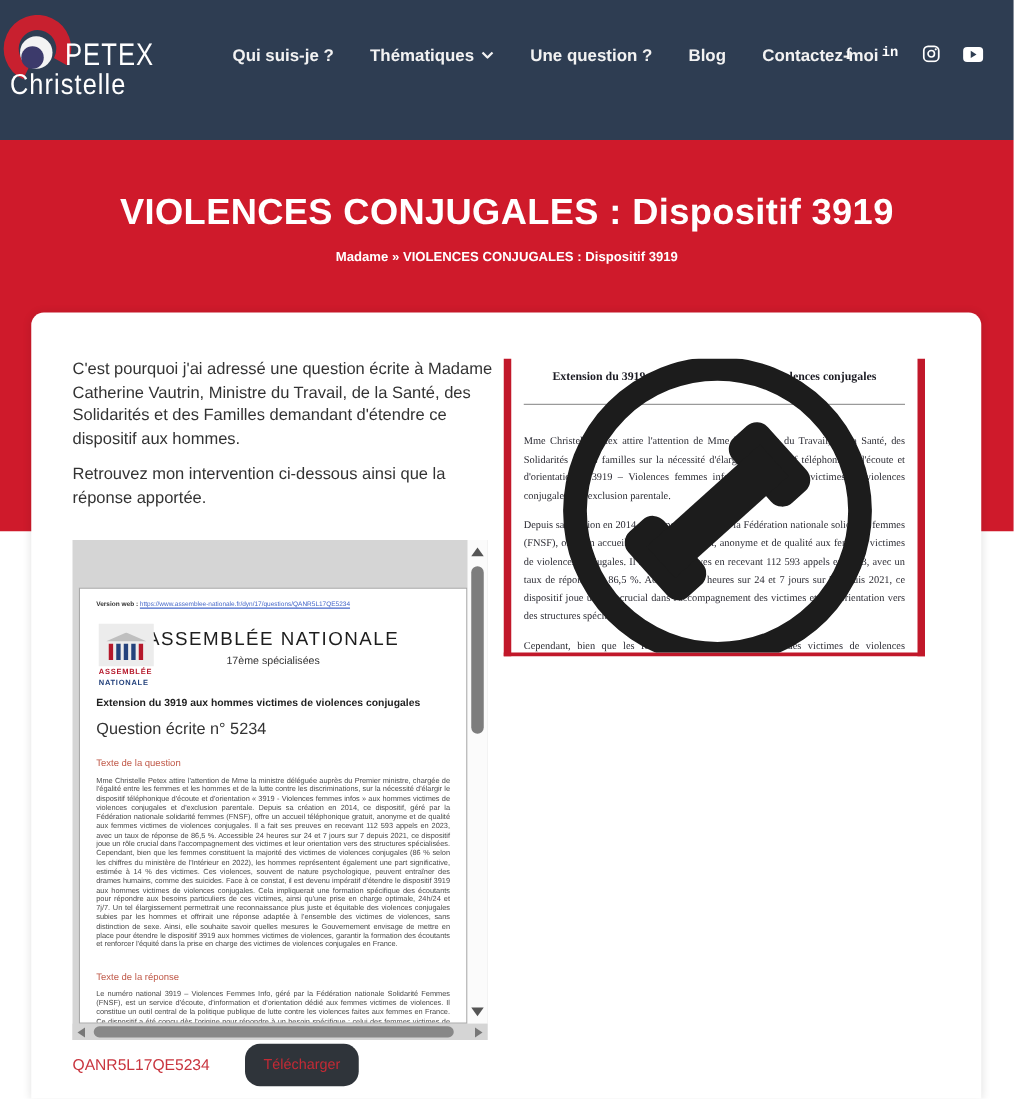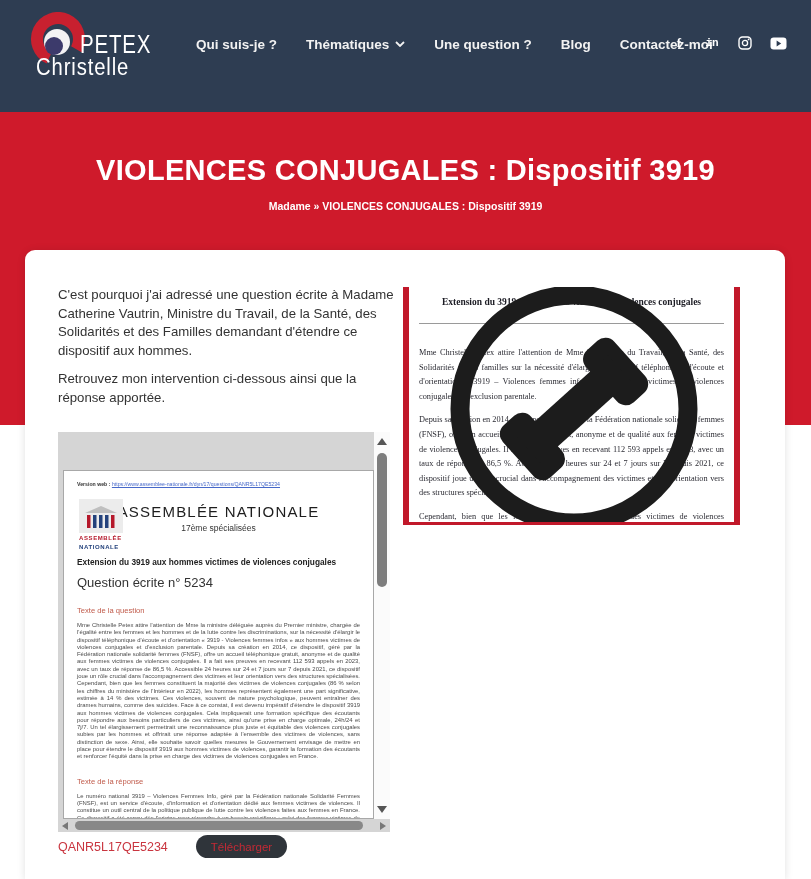--- a/index.html
+++ b/index.html
@@ -2,27 +2,27 @@
 <html><head>
 <meta charset="utf-8">
 <style>
   * { margin:0; padding:0; box-sizing:border-box; }
   html,body { width:811px; height:879px; overflow:hidden; background:#fff;
     font-family:"Liberation Sans", sans-serif; }
   .page { position:relative; width:811px; height:879px; background:#fff; }
 
   
   .navbar { position:absolute; top:0; left:0; width:811px; height:112px; background:#2e3d52; }
-  .logo { position:absolute; left:28px; top:10px; width:150px; height:80px; cursor:pointer; }
+  .logo { position:absolute; left:0; top:10px; width:150px; height:80px; cursor:pointer; }
   .logo-mark { position:absolute; left:0; top:2px; }
   .logo-line1 { position:absolute; left:52px; top:20px; color:#fff; font-size:25px; font-weight:400;
     letter-spacing:1px; transform:scaleX(0.82); transform-origin:left; }
   .logo-line2 { position:absolute; left:8px; top:44px; color:#fff; font-size:23px; font-weight:300;
     letter-spacing:1px; transform:scaleX(0.88); transform-origin:left; }
-  .nav-links { position:absolute; left:196px; top:30px; height:28px; display:flex; align-items:center; gap:29px; }
+  .nav-links { position:absolute; left:186px; top:30px; height:28px; display:flex; align-items:center; gap:29px; }
   .nav-link { color:#f2f2f2; font-size:13.5px; font-weight:600; text-decoration:none; cursor:pointer;
     display:flex; align-items:center; gap:6px; white-space:nowrap; }
   .chev { width:10px; height:6px; display:inline-block; }
   .socials { position:absolute; right:24px; top:34px; display:flex; align-items:center; gap:15px; }
   .soc { width:18px; height:18px; display:flex; align-items:center; justify-content:center;
     color:#fff; font-size:13px; font-weight:700; cursor:pointer; }
 
   
   .hero { position:absolute; top:112px; left:0; width:811px; height:313px; background:#cf1a2b; text-align:center; }
   .hero-title { padding-top:42px; color:#fff; font-size:29px; font-weight:600; letter-spacing:0.3px; }
@@ -85,21 +85,21 @@
   .pdf-subhead { text-align:center; margin-top:3px; font-size:8.5px; color:#333; }
   .pdf-doc-title { margin-top:24px; font-size:8.3px; font-weight:700; color:#222; }
   .pdf-doc-sub { margin-top:8px; font-size:13px; color:#333; }
   .pdf-section { margin-top:16px; font-size:7.6px; color:#c05a4a; }
   .pdf-body { margin-top:7px; font-size:5.9px; line-height:7.3px; color:#4a4a4a; text-align:justify; }
 
   
   .dl-row { position:absolute; left:33px; top:585px; display:flex; align-items:center; gap:28px; }
   .ref-link { color:#c9353f; font-size:12.5px; text-decoration:none; cursor:pointer; }
   .dl-btn { background:#2f343a; color:#c42a35; font-size:11.5px; border:none; border-radius:12px;
-    height:23px; padding:0 15px; cursor:pointer; font-family:"Liberation Sans", sans-serif; }
+    height:34px; padding:0 15px; cursor:pointer; font-family:"Liberation Sans", sans-serif; }
 </style>
 </head>
 <body>
 
 <div class="page">
 
   <header class="navbar">
     <div class="logo">
       <svg class="logo-mark" width="60" height="62" viewBox="0 0 60 62">
         <circle cx="30" cy="27" r="21" fill="none" stroke="#c8202f" stroke-width="12" stroke-dasharray="100 32" transform="rotate(115 30 27)"></circle>

